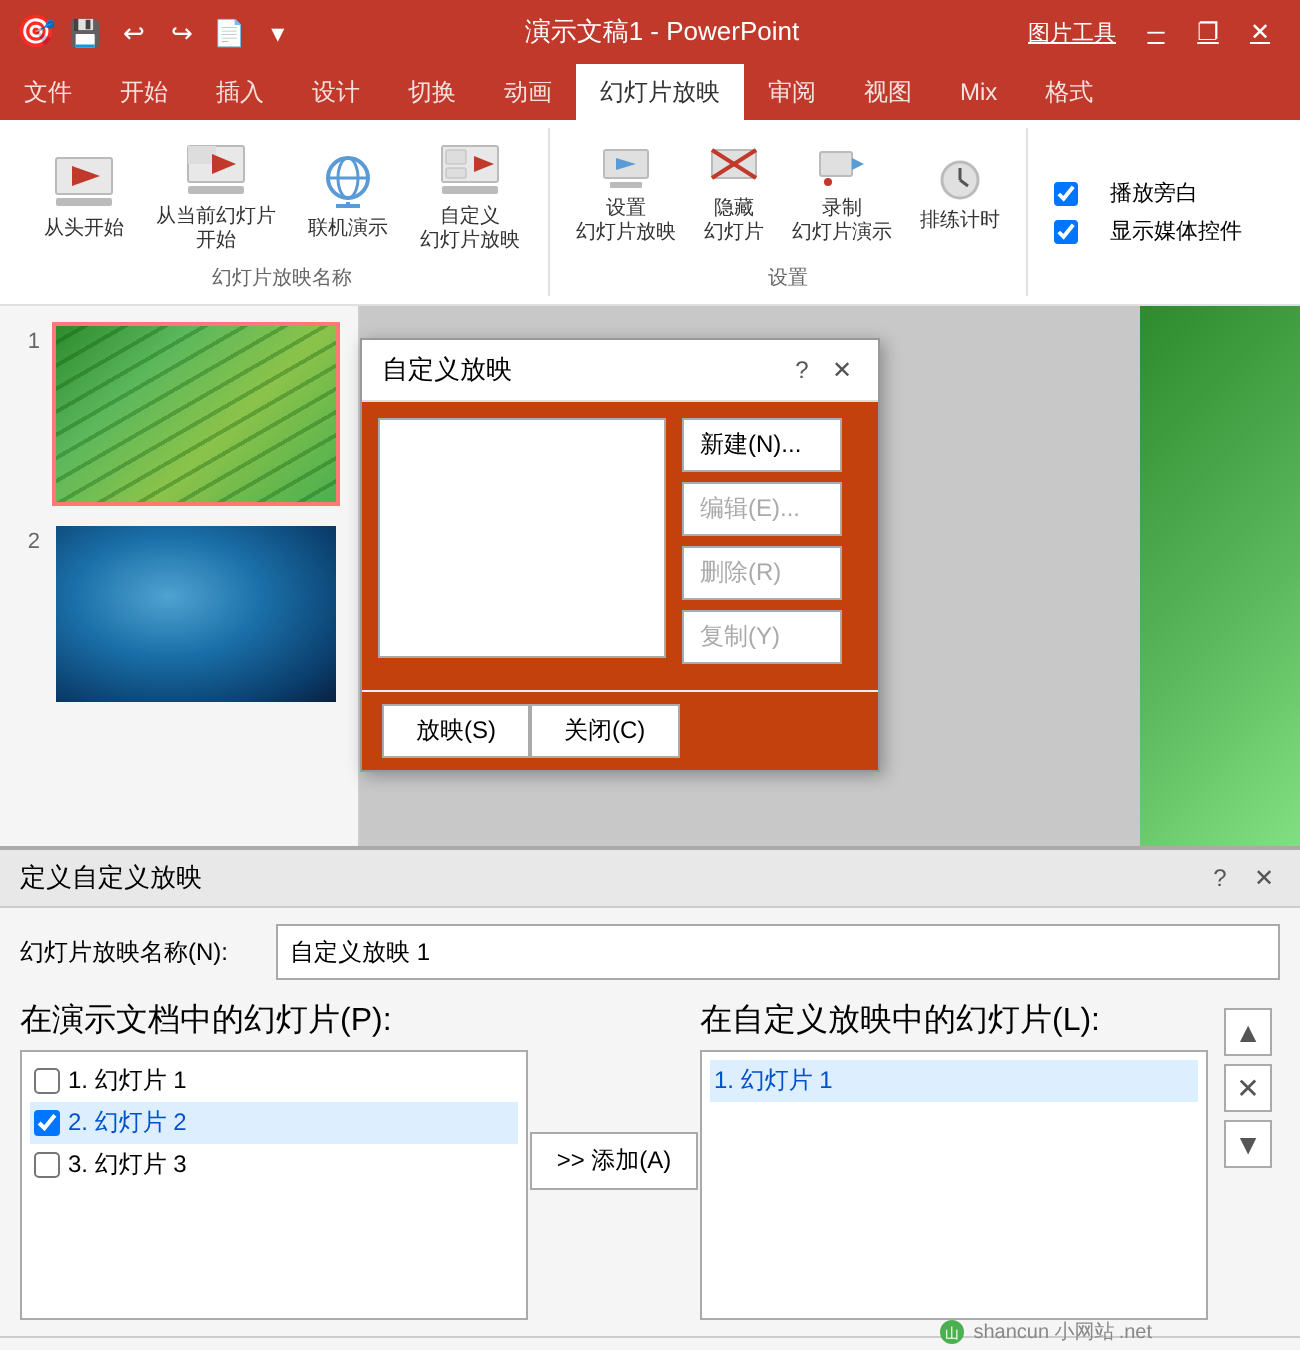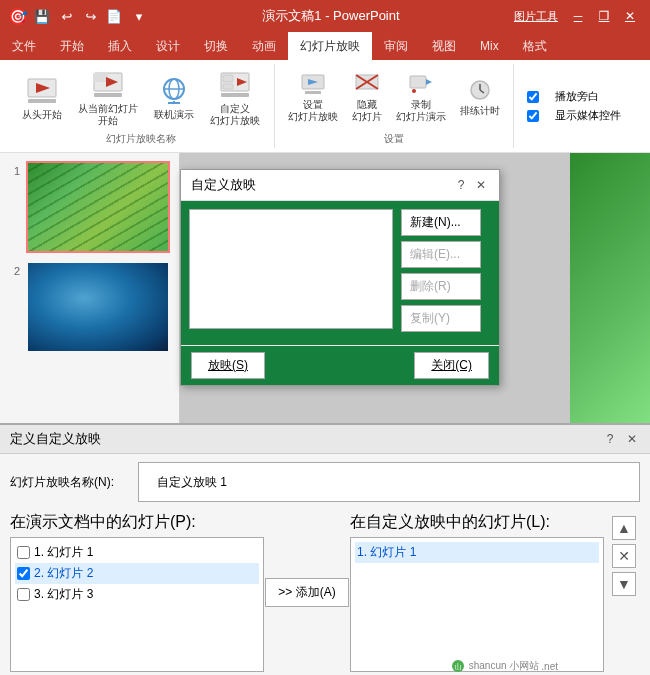--- a/index.html
+++ b/index.html
@@ -190,22 +190,22 @@
       width: 100%;
       height: 100%;
       background: linear-gradient(135deg, #2d8a2d, #5cb85c, #90EE90, #228B22);
     }
 
     
     .dialog-custom-show {
       position: absolute;
       top: 16px;
       left: 180px;
-      width: 320px;
-      background: #15803d;
+      width: 260px;
+      background: #c2410c;
       border: 1px solid #999;
       box-shadow: 2px 2px 8px rgba(0,0,0,0.3);
       z-index: 100;
     }
     .dialog-title-bar {
       background: white;
       border-bottom: 1px solid #ddd;
       padding: 6px 10px;
       display: flex;
       justify-content: space-between;
@@ -227,24 +227,23 @@
       padding: 4px 8px;
       font-size: 12px;
       background: white;
       border: 1px solid #aaa;
       cursor: pointer;
       text-align: left;
     }
     .dialog-btn.disabled { color: #aaa; cursor: default; }
     .dialog-footer {
       display: flex;
-      justify-content: space-between;
+      justify-content: flex-start;
       padding: 6px 10px;
       border-top: 1px solid #eee;
-      text-decoration: underline;
     }
     .dialog-footer-btn {
       padding: 4px 16px;
       font-size: 12px;
       background: white;
       border: 1px solid #aaa;
       cursor: pointer;
     }
 
     
@@ -272,23 +271,23 @@
     }
     .name-row {
       display: flex;
       align-items: center;
       gap: 24px;
       margin-bottom: 10px;
     }
     .name-label { font-size: 12px; white-space: nowrap; }
     .name-input {
       flex: 1;
-      height: 40px;
-      border: 1px solid #aaa;
-      padding: 2px 18px;
+      height: 28px;
+      border: 1px solid #aaa;
+      padding: 2px 6px;
       font-size: 12px;
       background: white;
     }
     .lists-row {
       display: flex;
       gap: 8px;
       height: 160px;
     }
     .list-section { flex: 1; display: flex; flex-direction: column; }
     .list-section-title { font-size: 16px; margin-bottom: 4px; }
@@ -353,21 +352,21 @@
       font-size: 12px;
       background: white;
       border: 1px solid #aaa;
       cursor: pointer;
     }
 
     
     .watermark {
       position: fixed;
       bottom: 2px;
-      right: 92px;
+      right: 74px;
       font-size: 10px;
       color: #888;
       z-index: 999;
       display: flex;
       align-items: center;
       gap: 2px;
     }
   </style>
 </head>
 <body>

